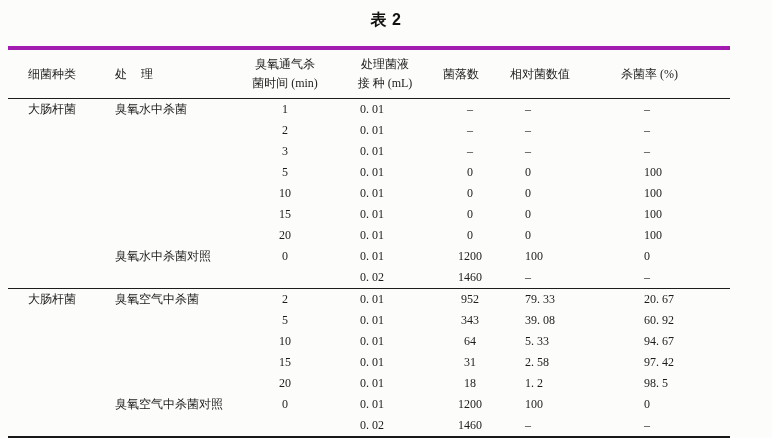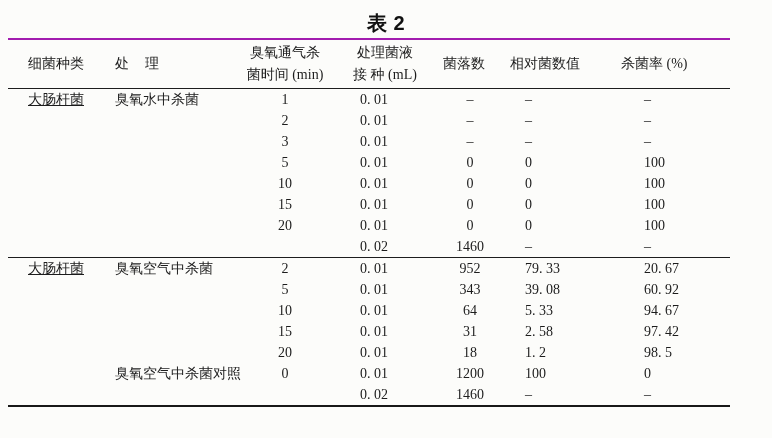--- a/index.html
+++ b/index.html
@@ -18,34 +18,34 @@
   
   .caption {
     position: absolute;
     top: 10px; left: 0;
     width: 100%;
     display: flex;
     justify-content: center;
     gap: 44px;
     font-family: "Liberation Sans", "DejaVu Sans", sans-serif;
     font-weight: bold;
-    font-size: 20px;
+    font-size: 16px;
     letter-spacing: 0.5px;
     color: #111111;
   }
   
   table.results {
     position: absolute;
-    left: 8px; top: 38px;
+    left: 8px; top: 46px;
     width: 722px;
     border-collapse: collapse;
     table-layout: fixed;
-    border-top: 2px solid #a21caf;
+    border-top: 4px solid #a21caf;
     border-bottom: 2px solid #181818;
-    font-size: 14px;
+    font-size: 12px;
   }
   thead { border-bottom: 1.5px solid #1d1d1d; }
   thead th {
     height: 48px;
     font-weight: normal;
     text-align: left;
     vertical-align: middle;
     padding: 0;
     white-space: nowrap;
     line-height: 1.55;
@@ -58,21 +58,21 @@
   th.col4 { padding-left: 3px; }
   th.col5 { padding-left: 10px; }
   th.col6 { padding-left: 1px; }
 
   tbody td {
     height: 21px;
     padding: 0;
     white-space: nowrap;
     vertical-align: middle;
   }
-  td.col0 { padding-left: 20px; text-decoration: underline; }
+  td.col0 { padding-left: 20px; }
   td.col1 { padding-left: 5px; }
   td.col2 { text-align: center; }
   td.col3 { padding-left: 30px; }
   td.col4 { text-align: center; }
   td.col5 { padding-left: 25px; }
   td.col6 { padding-left: 24px; }
 
   tbody.section + tbody.section { border-top: 1.5px solid #1d1d1d; }
 </style>
 </head>
@@ -180,20 +180,29 @@
           <td class="col0"></td>
           <td class="col1"></td>
           <td class="col2">20</td>
           <td class="col3">0. 01</td>
           <td class="col4">0</td>
           <td class="col5">0</td>
           <td class="col6">100</td>
         </tr>
         <tr>
           <td class="col0"></td>
+          <td class="col1">臭氧水中杀菌对照</td>
+          <td class="col2">0</td>
+          <td class="col3">0. 01</td>
+          <td class="col4">1200</td>
+          <td class="col5">100</td>
+          <td class="col6">0</td>
+        </tr>
+        <tr>
+          <td class="col0"></td>
           <td class="col1"></td>
           <td class="col2"></td>
           <td class="col3">0. 02</td>
           <td class="col4">1460</td>
           <td class="col5">–</td>
           <td class="col6">–</td>
         </tr>
       </tbody>
       <tbody class="section">
         <tr>

